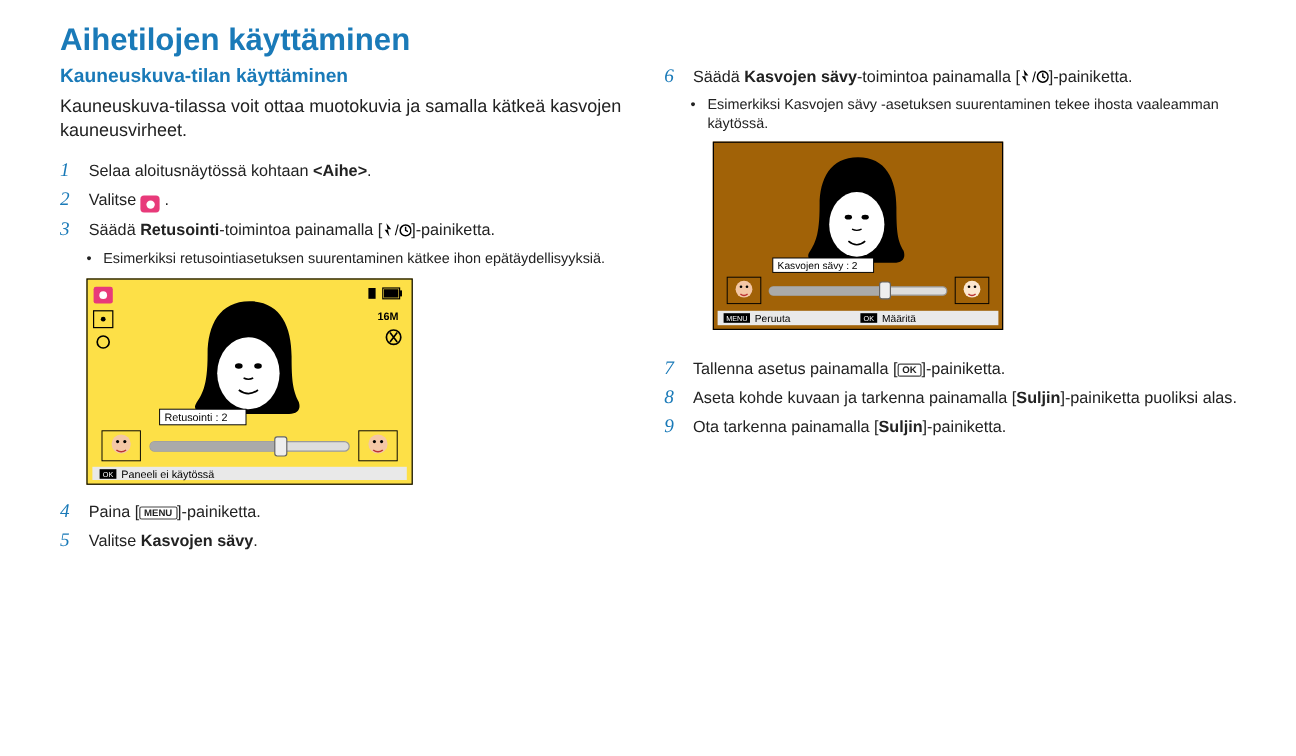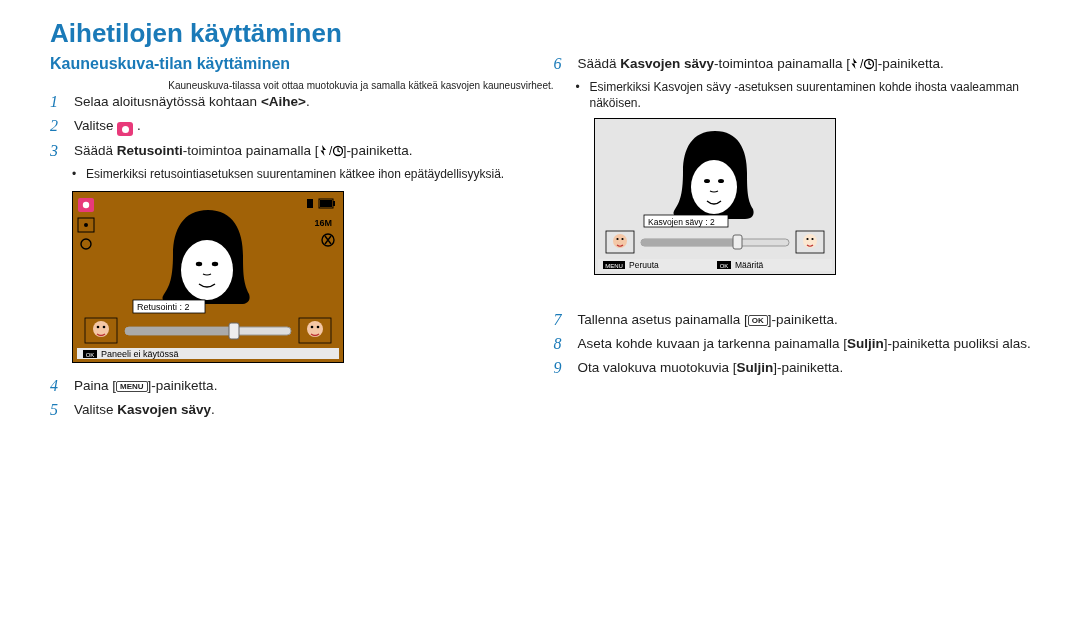--- a/index.html
+++ b/index.html
@@ -2,37 +2,37 @@
 <html><head>
 <meta charset="utf-8">
 <style>
   html, body { margin: 0; padding: 0; font-family: Arial, "Helvetica Neue", sans-serif; background: #fff; color: #222; }
   .page { width: 1080px; height: 630px; box-sizing: border-box; padding: 14px 23px 0 50px; position: relative; }
   .h1 { color: #1a7ab8; font-size: 26px; font-weight: 700; margin: 4px 0 6px 0; }
   .intro { font-size: 12.5px; margin-bottom: 22px; }
   .cols { display: flex; }
   .col { flex: 1 1 50%; }
   .h2 { color: #1a7ab8; font-size: 16px; font-weight: 700; margin-bottom: 6px; }
-  .p { font-size: 10px; line-height: 1.35; text-align: right; }
+  .p { font-size: 15px; margin-bottom: 14px; line-height: 1.35; }
   .steps { padding: 0; margin: 0; list-style: none; }
   .step { display: flex; align-items: flex-start; gap: 10px; margin-bottom: 6px; font-size: 13.5px; }
   .stepnum { color: #1a7ab8; font-style: italic; font-family: Georgia, serif; font-size: 16px; min-width: 14px; line-height: 1.1; }
   .steptext { line-height: 1.35; flex: 1; }
   .b { font-weight: 700; text-align: center; }
   .bullet { display: flex; gap: 6px; font-size: 12px; padding-left: 22px; margin-top: 2px; margin-bottom: 6px; line-height: 1.35;}
   .bullet .dot { min-width: 8px; }
   .inline-icon { display: inline-flex; vertical-align: -3px; }
   .key { display: inline-block; border: 1px solid #444; border-radius: 2px; font-size: 8px; padding: 0 3px; line-height: 1.2; vertical-align: 1px; font-weight: bold; font-family: Arial; }
   .beauty-icon { display:inline-flex; width:16px; height:14px; background:#e83a7a; border-radius:3px; align-items:center; justify-content:center; vertical-align:-3px;}
   .beauty-icon::after{ content:""; width:7px; height:7px; background:#fff; border-radius:50%; }
 
   
-  .lcd { width: 270px; height: 170px; background: #a16207; border: 1px solid #000; margin: 8px 0 14px 22px; position: relative; }
+  .lcd { width: 270px; height: 170px; background: #fde047; border: 1px solid #000; margin: 8px 0 14px 22px; position: relative; }
   .lcd svg { width: 100%; height: 100%; display: block; }
-  .lcd2 { width: 240px; height: 155px; margin: 4px auto 36px 40px; background: #e5e5e5; border: 1px solid #000; position: relative; }
+  .lcd2 { width: 240px; height: 155px; margin: 4px auto 24px 40px; background: #a16207; border: 1px solid #000; position: relative; }
   .lcd2 svg { width: 100%; height: 100%; display: block; }
 
   .footer { position: absolute; left: 0; right: 0; bottom: 10px; text-align: center; font-size: 11px; color: #333; }
   .footer .pg { font-weight: 700; margin-left: 4px; }
 </style>
 </head>
 <body>
 
 <div class="page">
 
@@ -156,21 +156,21 @@
                   <path d="M3 1 L7 6 L4.2 6 L5.5 12 L1.5 6.5 L4 6.5 Z" fill="#000"></path>
                   <text x="10" y="11" font-size="12" font-family="Arial">/</text>
                   <circle cx="19" cy="7" r="4.5" fill="none" stroke="#000" stroke-width="1.3"></circle>
                   <path d="M19 4 L19 7 L21 8" fill="none" stroke="#000" stroke-width="1.2"></path>
                 </svg>
               </span><span>]-painiketta.</span>
           </span>
         </div>
         <div class="bullet">
           <span class="dot">•</span>
-          <span>Esimerkiksi Kasvojen sävy -asetuksen suurentaminen kohde ihosta vaaleamman näköisen.</span>
+          <span>Esimerkiksi Kasvojen sävy -asetuksen suurentaminen tekee ihosta vaaleamman käytössä.</span>
         </div>
 
         <div class="lcd2">
           <svg viewBox="0 0 240 155">
 
             <path d="M120 12 C97 12 88 30 88 52 C88 78 84 84 79 92 C77 96 81 100 89 100 L150 100 C157 100 160 96 158 90 C153 82 152 74 152 54 C152 30 143 12 120 12 Z" fill="#000"></path>
             <ellipse cx="119" cy="68" rx="23" ry="27" fill="#fff"></ellipse>
             <ellipse cx="112" cy="62" rx="3" ry="2" fill="#000"></ellipse>
               <ellipse cx="126" cy="62" rx="3" ry="2" fill="#000"></ellipse>
             <path d="M115 72 Q119 74 123 72" stroke="#000" fill="none" stroke-width="1.1"></path>
@@ -213,21 +213,21 @@
         <div class="step">
           <span class="stepnum">8</span>
           <span class="steptext">
             <span>Aseta kohde kuvaan ja tarkenna painamalla [</span><span class="b">Suljin</span><span>]-painiketta puoliksi alas.</span>
           </span>
         </div>
 
         <div class="step">
           <span class="stepnum">9</span>
           <span class="steptext">
-            <span>Ota valokuva muotokuvia [</span><span class="b">Suljin</span><span>]-painiketta.</span>
+            <span>Ota tarkenna painamalla [</span><span class="b">Suljin</span><span>]-painiketta.</span>
           </span>
         </div>
 
       </div>
     </div>
 
   </div>
 
 
 </div>

